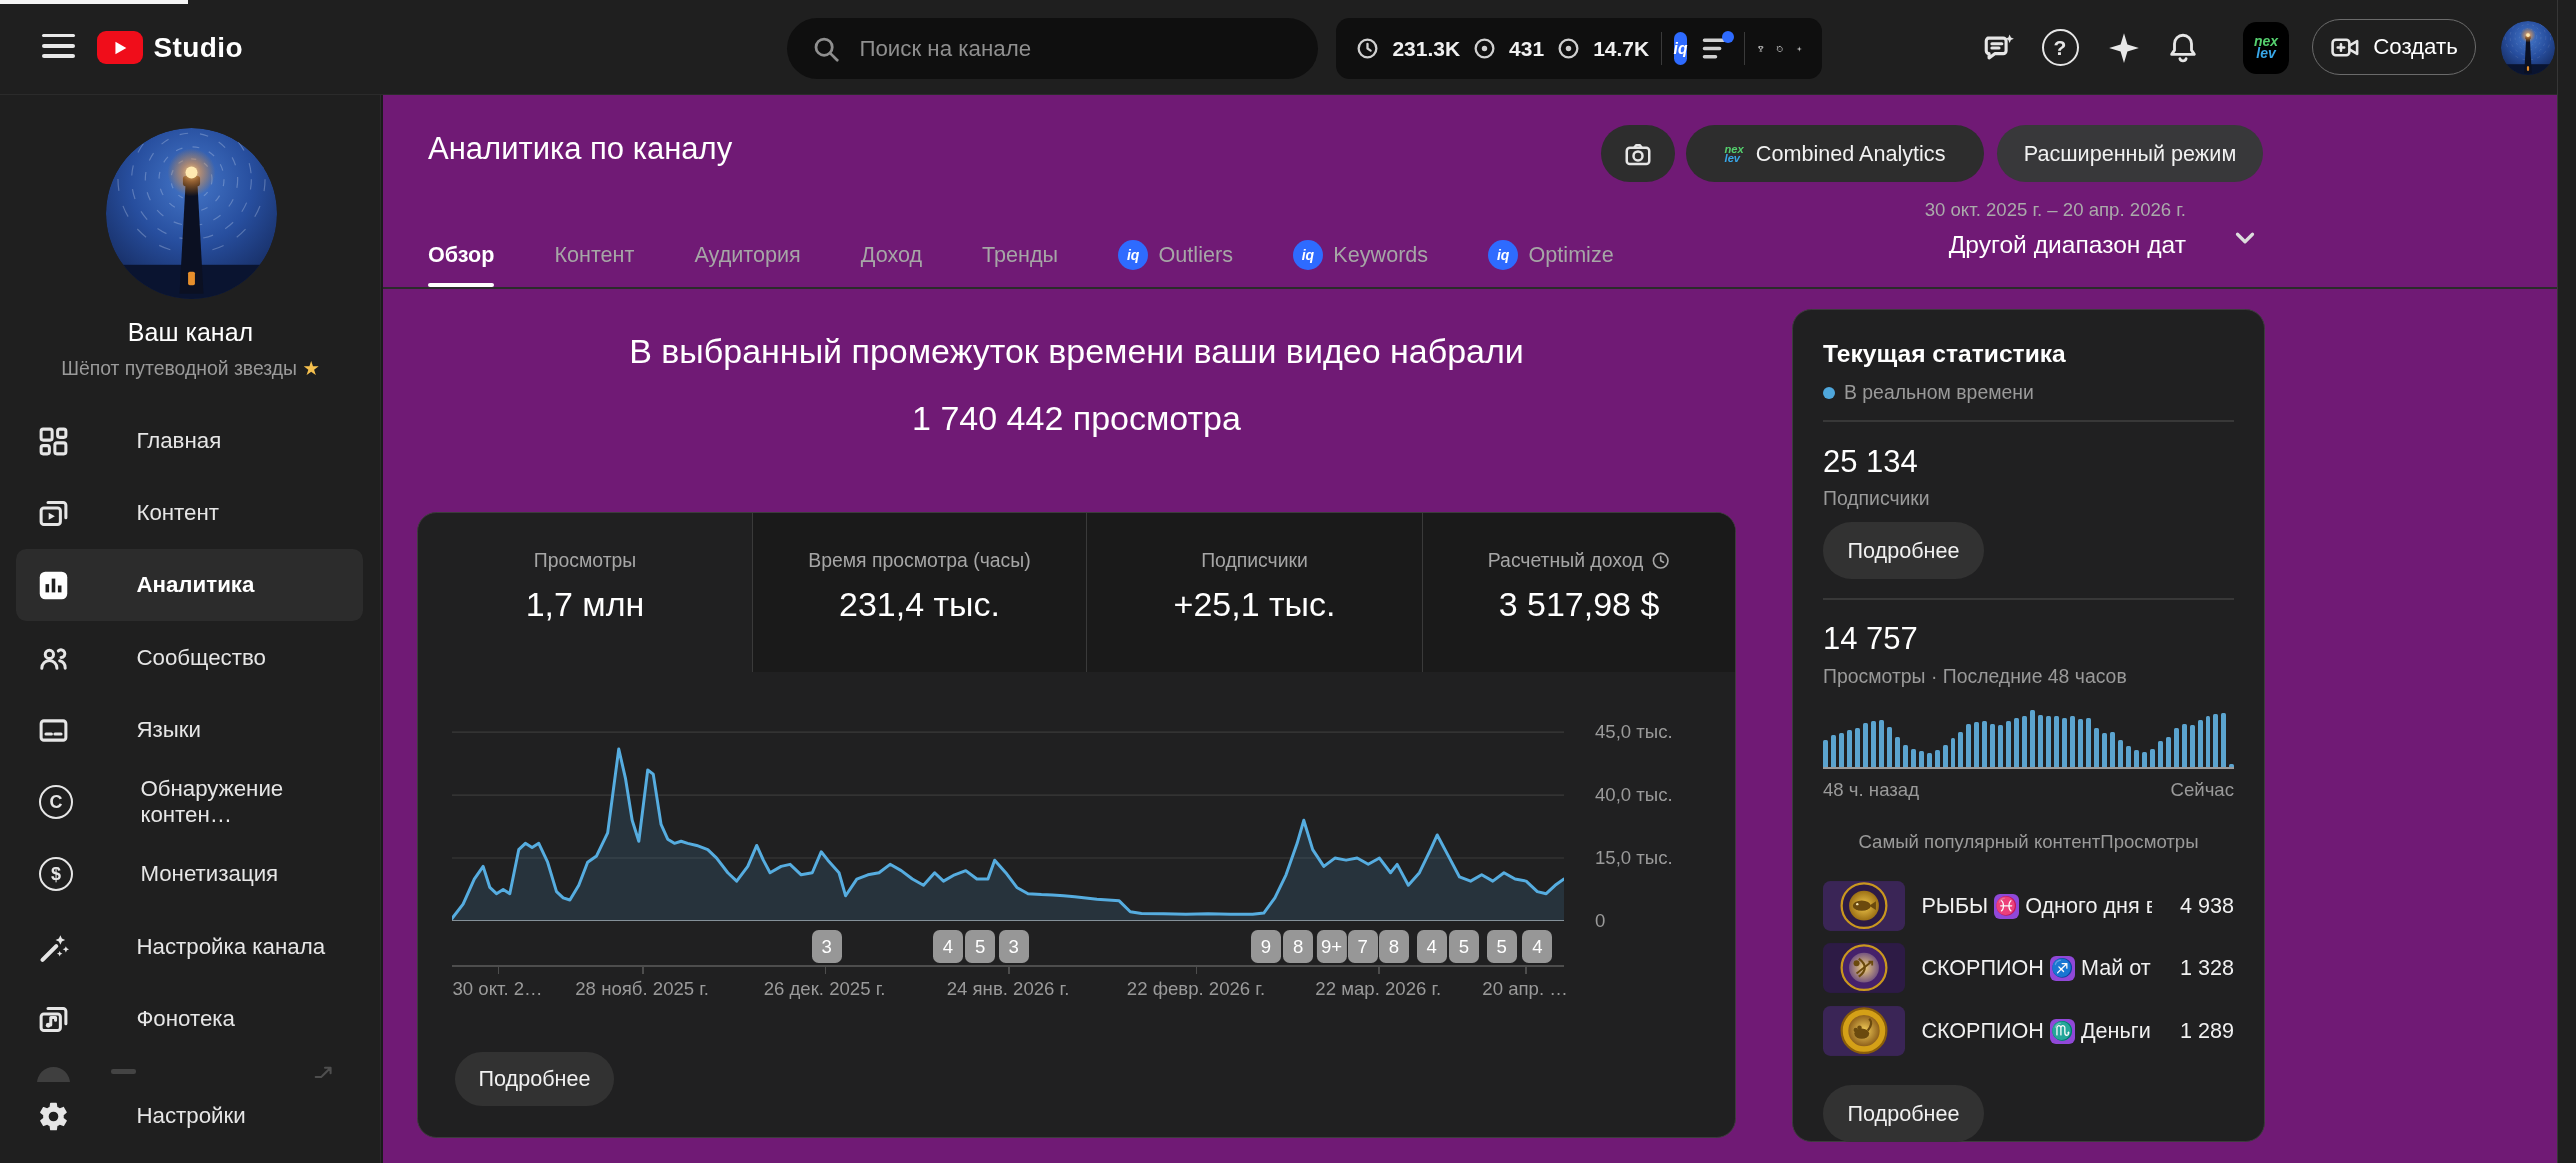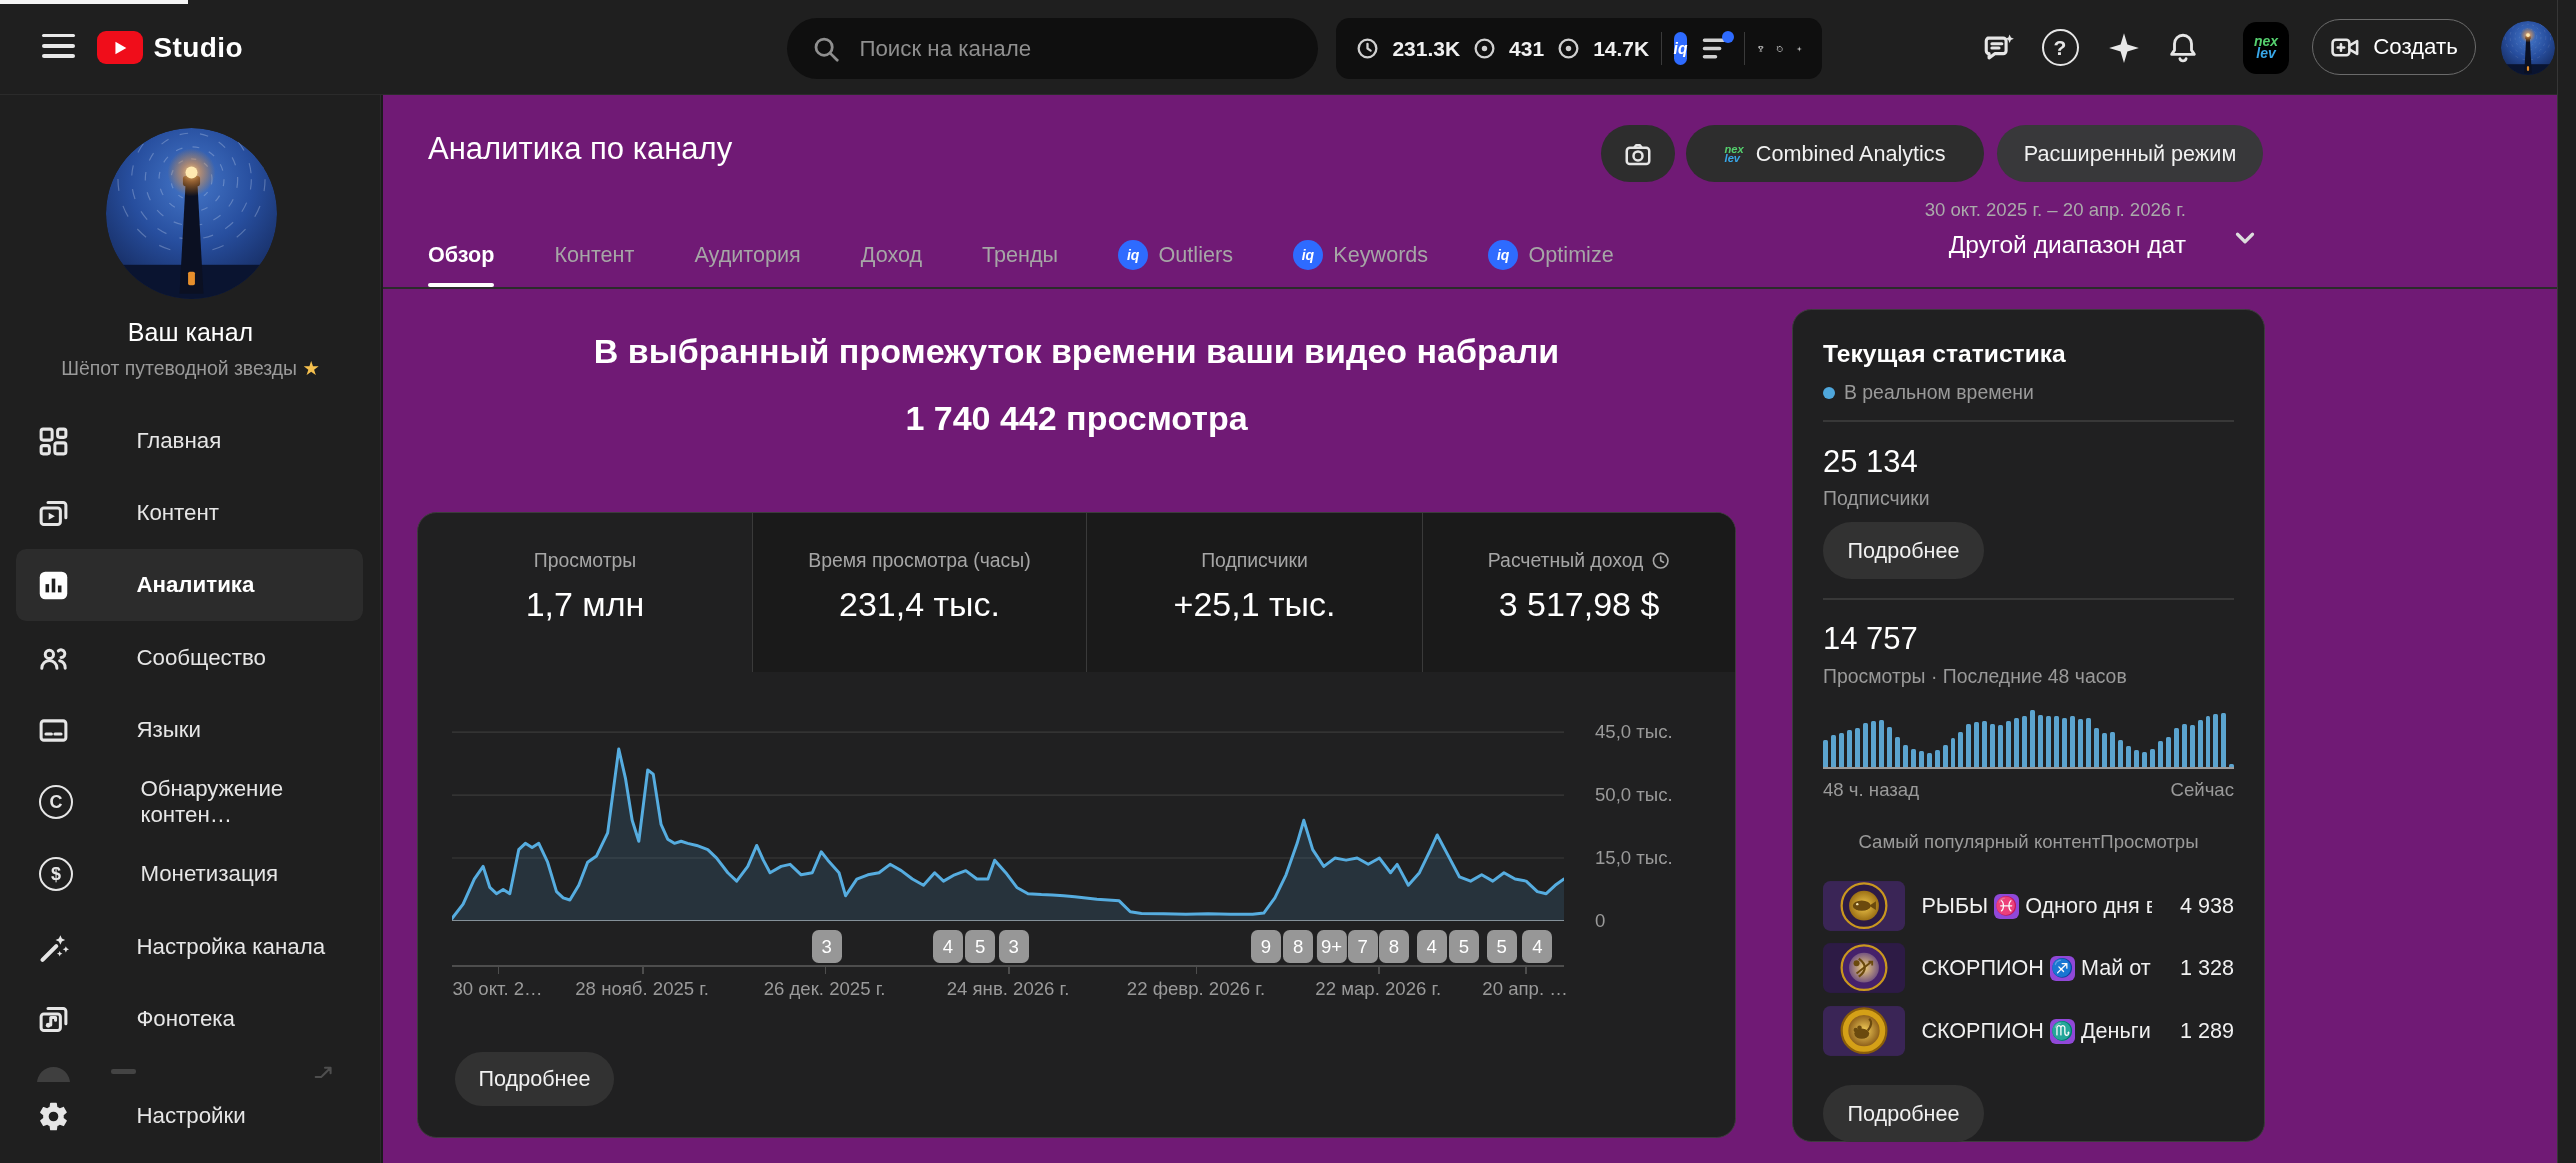--- a/index.html
+++ b/index.html
@@ -42,21 +42,21 @@
   #main{position:absolute;left:383px;top:95px;width:2174px;height:1068px;background:#701a75;}
   .page-title{position:absolute;left:45px;top:36px;font-size:31px;font-weight:500;color:#fff;}
   .hdr-btn{position:absolute;height:57px;border-radius:30px;background:#2d2d2d;display:flex;align-items:center;justify-content:center;gap:12px;box-sizing:border-box;font-size:21.6px;font-weight:500;color:#f1f1f1;}
   .tabs{position:absolute;left:45px;top:128px;height:64px;display:flex;gap:60px;align-items:center;}
   .tab{position:relative;height:64px;display:flex;align-items:center;gap:10.4px;font-size:21.6px;color:#a6a6a6;}
   .tab.active{color:#fff;font-weight:700;}
   .tab.active::after{content:"";position:absolute;left:0;right:0;bottom:0;height:4.5px;background:#fff;border-radius:2.2px;}
   .hdr-divider{position:absolute;left:0;top:192px;width:2174px;height:1.5px;background:#2b2b2b;}
   .date-sm{position:absolute;left:1393px;top:104px;width:410px;text-align:right;font-size:18.6px;color:#aaa;}
   .date-lg{position:absolute;left:1393px;top:136px;width:410px;text-align:right;font-size:24.6px;color:#fff;}
-  .headline{position:absolute;left:34px;top:223px;width:1319px;text-align:center;font-size:34px;font-weight:700;color:#fff;line-height:67px;}
+  .headline{position:absolute;left:34px;top:223px;width:1319px;text-align:center;font-size:34px;font-weight:400;color:#fff;line-height:67px;}
   
   #card-main{position:absolute;left:34px;top:417px;width:1319px;height:626px;background:#202021;border:1.5px solid #3c3c3c;border-radius:19.4px;box-sizing:border-box;overflow:hidden;}
   .mtab{position:absolute;top:0;height:159px;box-sizing:border-box;text-align:center;}
   .mtab .mlabel{margin-top:36px;font-size:19.4px;color:#a6a6a6;display:flex;align-items:center;justify-content:center;gap:7.4px;}
   .mtab .mvalue{margin-top:13.4px;font-size:34px;color:#fff;}
   .mtab.inactive{background:#1a1a1a;}
   .y-label{position:absolute;transform:translateY(-50%);font-size:18.6px;color:#9a9a9a;white-space:nowrap;}
   .x-label{position:absolute;transform:translateX(-50%);font-size:18.6px;color:#9a9a9a;white-space:nowrap;top:0;}
   .pbadge{position:absolute;transform:translateX(-50%);min-width:30px;height:33px;background:#979797;border-radius:6.7px;color:#fff;font-size:18.6px;display:flex;align-items:center;justify-content:center;padding:0 4.5px;box-sizing:border-box;}
   .pill-btn{background:#323232;border-radius:30px;color:#f1f1f1;font-size:21.6px;font-weight:500;display:flex;align-items:center;justify-content:center;}
@@ -430,21 +430,21 @@
             <line x1="0" y1="27.084337349397572" x2="1493" y2="27.084337349397572" stroke="#3a3a3a" stroke-width="1.5"></line>
             <line x1="0" y1="111.72289156626505" x2="1493" y2="111.72289156626505" stroke="#3a3a3a" stroke-width="1.5"></line>
             <line x1="0" y1="196.36144578313252" x2="1493" y2="196.36144578313252" stroke="#3a3a3a" stroke-width="1.5"></line>
             <line x1="0" y1="281" x2="1493" y2="281" stroke="#8d8d8d" stroke-width="3"></line>
             <polygon points="0,281 0.0,277.6 14.9,258.4 29.9,224.6 41.8,207.6 50.8,235.9 59.7,244.3 68.7,238.7 77.6,244.3 89.6,185.1 98.5,176.6 107.5,182.3 116.5,176.6 128.4,202.0 140.3,241.5 149.3,250.0 158.3,252.8 170.2,233.0 182.1,202.0 194.1,193.5 209.0,162.5 223.9,49.7 232.9,89.2 241.9,145.6 250.8,173.8 262.8,77.9 270.2,83.5 280.7,151.2 289.6,171.0 298.6,176.6 307.6,173.8 316.5,176.6 328.5,179.4 343.4,185.1 355.3,196.4 370.3,216.1 382.2,227.4 397.1,207.6 409.1,179.4 418.0,199.2 427.0,216.1 441.9,207.6 453.9,204.8 468.8,218.9 483.7,216.1 495.7,187.9 504.6,199.2 519.6,216.1 528.5,247.1 543.5,224.6 558.4,218.9 573.3,216.1 588.2,204.8 603.2,213.3 618.1,224.6 633.0,233.0 648.0,216.1 659.9,227.4 674.8,218.9 689.8,213.3 704.7,224.6 719.6,224.6 728.6,199.2 743.5,216.1 758.4,235.9 773.4,244.3 791.3,245.5 806.2,246.0 821.2,247.1 836.1,248.3 851.0,250.0 865.9,251.7 880.9,252.8 895.8,253.9 910.7,268.6 925.7,270.8 955.5,271.4 985.4,272.0 1015.2,271.4 1045.1,272.0 1075.0,272.0 1089.9,270.3 1104.8,250.0 1119.8,218.9 1134.7,176.6 1143.6,145.6 1155.6,185.1 1170.5,207.6 1185.4,196.4 1200.4,199.2 1215.3,196.4 1230.2,204.8 1245.2,196.4 1260.1,216.1 1269.0,204.8 1284.0,233.0 1298.9,216.1 1313.8,185.1 1322.8,165.3 1337.7,193.5 1352.7,221.8 1367.6,227.4 1382.5,218.9 1397.4,227.4 1412.4,216.1 1427.3,224.6 1442.2,227.4 1457.2,241.5 1469.1,244.3 1481.1,233.0 1493.0,224.6 1493,281" fill="rgba(86,173,224,0.14)"></polygon>
             <polyline points="0.0,277.6 14.9,258.4 29.9,224.6 41.8,207.6 50.8,235.9 59.7,244.3 68.7,238.7 77.6,244.3 89.6,185.1 98.5,176.6 107.5,182.3 116.5,176.6 128.4,202.0 140.3,241.5 149.3,250.0 158.3,252.8 170.2,233.0 182.1,202.0 194.1,193.5 209.0,162.5 223.9,49.7 232.9,89.2 241.9,145.6 250.8,173.8 262.8,77.9 270.2,83.5 280.7,151.2 289.6,171.0 298.6,176.6 307.6,173.8 316.5,176.6 328.5,179.4 343.4,185.1 355.3,196.4 370.3,216.1 382.2,227.4 397.1,207.6 409.1,179.4 418.0,199.2 427.0,216.1 441.9,207.6 453.9,204.8 468.8,218.9 483.7,216.1 495.7,187.9 504.6,199.2 519.6,216.1 528.5,247.1 543.5,224.6 558.4,218.9 573.3,216.1 588.2,204.8 603.2,213.3 618.1,224.6 633.0,233.0 648.0,216.1 659.9,227.4 674.8,218.9 689.8,213.3 704.7,224.6 719.6,224.6 728.6,199.2 743.5,216.1 758.4,235.9 773.4,244.3 791.3,245.5 806.2,246.0 821.2,247.1 836.1,248.3 851.0,250.0 865.9,251.7 880.9,252.8 895.8,253.9 910.7,268.6 925.7,270.8 955.5,271.4 985.4,272.0 1015.2,271.4 1045.1,272.0 1075.0,272.0 1089.9,270.3 1104.8,250.0 1119.8,218.9 1134.7,176.6 1143.6,145.6 1155.6,185.1 1170.5,207.6 1185.4,196.4 1200.4,199.2 1215.3,196.4 1230.2,204.8 1245.2,196.4 1260.1,216.1 1269.0,204.8 1284.0,233.0 1298.9,216.1 1313.8,185.1 1322.8,165.3 1337.7,193.5 1352.7,221.8 1367.6,227.4 1382.5,218.9 1397.4,227.4 1412.4,216.1 1427.3,224.6 1442.2,227.4 1457.2,241.5 1469.1,244.3 1481.1,233.0 1493.0,224.6" fill="none" stroke="#56ade0" stroke-width="4" stroke-linejoin="round" stroke-linecap="round"></polyline>
           </svg>
       </div>
       <div id="y-labels" class="abs" style="left:1177px;top:199px;width:127px;height:209px;">
           <span class="y-label" style="top: 9.63855%;">45,0 тыс.</span>
-          <span class="y-label" style="top: 39.759%;">50,0 тыс.</span>
+          <span class="y-label" style="top: 39.759%;">40,0 тыс.</span>
           <span class="y-label" style="top: 69.8795%;">15,0 тыс.</span>
           <span class="y-label" style="top: 100%;">0</span>
         </div>
       <div id="badges" class="abs" style="left:34px;top:417px;width:1112px;height:33px;">
           <div class="pbadge" style="left: 33.7%;">3</div>
           <div class="pbadge" style="left: 44.6%;">4</div>
           <div class="pbadge" style="left: 47.5%;">5</div>
           <div class="pbadge" style="left: 50.5%;">3</div>
           <div class="pbadge" style="left: 73.2%;">9</div>
           <div class="pbadge" style="left: 76.1%;">8</div>

